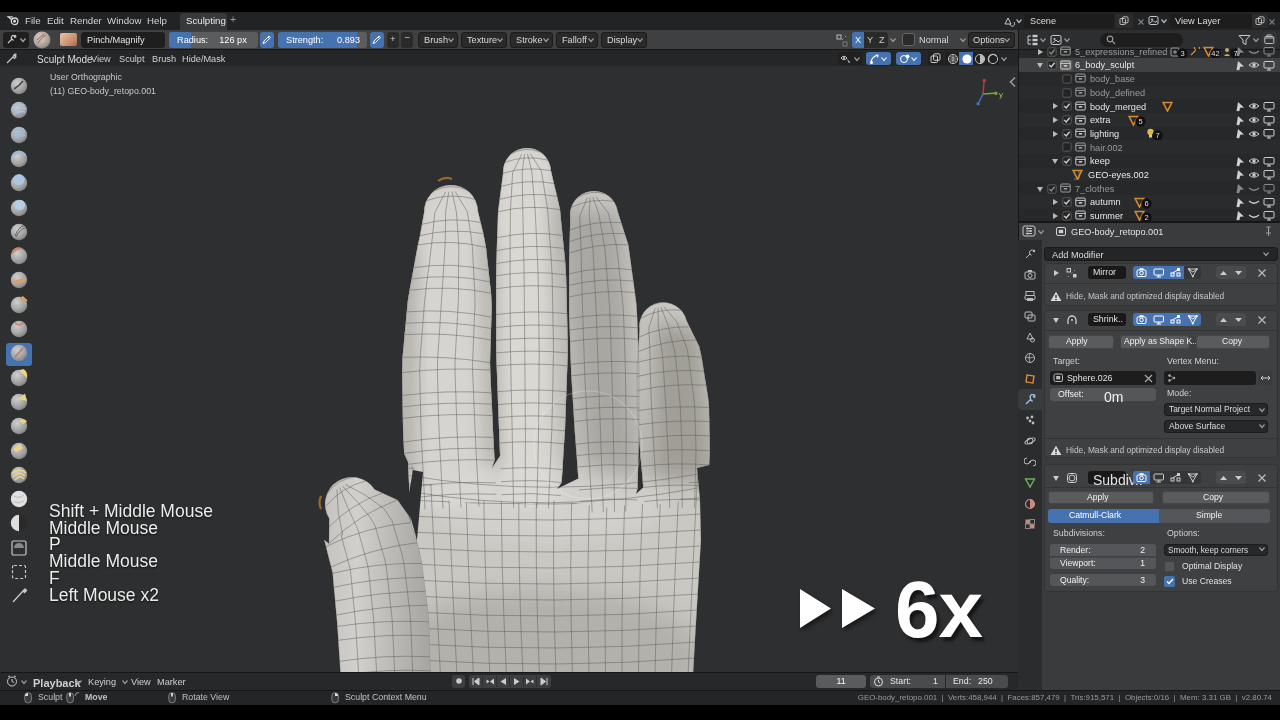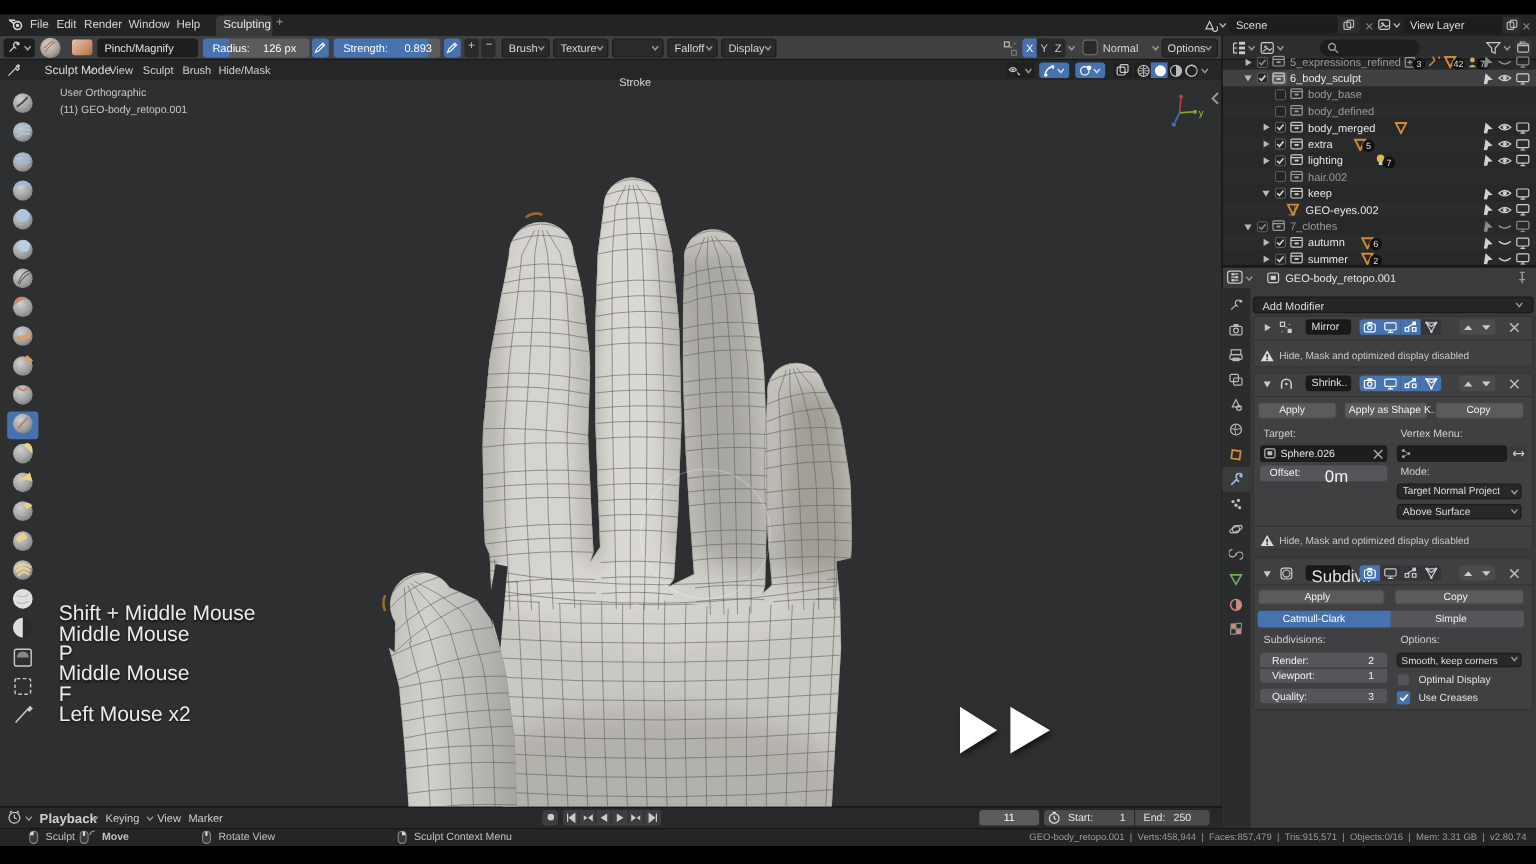--- a/index.html
+++ b/index.html
@@ -115,21 +115,21 @@
     <div style="position:absolute;left:424px;top:35px;font-size:9.2px;color:#d8d8d8;white-space:nowrap;line-height:1.1;">Brush</div>
     <svg style="position:absolute;left:447px;top:36px;" width="8" height="8" viewBox="0 0 8 8">
       <path d="M1.5,2.5 L4,5.5 L6.5,2.5" fill="none" stroke="#999" stroke-width="1.2"></path>
     </svg>
     <div style="position:absolute;left:461px;top:32px;width:46px;height:16px;background:#2a2a2b;border-radius:3px;border:1px solid #1c1c1c;"></div>
     <div style="position:absolute;left:467px;top:35px;font-size:9.2px;color:#d8d8d8;white-space:nowrap;line-height:1.1;">Texture</div>
     <svg style="position:absolute;left:496px;top:36px;" width="8" height="8" viewBox="0 0 8 8">
       <path d="M1.5,2.5 L4,5.5 L6.5,2.5" fill="none" stroke="#999" stroke-width="1.2"></path>
     </svg>
     <div style="position:absolute;left:510px;top:32px;width:43px;height:16px;background:#2a2a2b;border-radius:3px;border:1px solid #1c1c1c;"></div>
-    <div style="position:absolute;left:516px;top:35px;font-size:9.2px;color:#d8d8d8;white-space:nowrap;line-height:1.1;margin-top:29px;">Stroke</div>
+    <div style="position:absolute;left:516px;top:35px;font-size:9.2px;color:#d8d8d8;white-space:nowrap;line-height:1.1;">Stroke</div>
     <svg style="position:absolute;left:542px;top:36px;" width="8" height="8" viewBox="0 0 8 8">
       <path d="M1.5,2.5 L4,5.5 L6.5,2.5" fill="none" stroke="#999" stroke-width="1.2"></path>
     </svg>
     <div style="position:absolute;left:556px;top:32px;width:42px;height:16px;background:#2a2a2b;border-radius:3px;border:1px solid #1c1c1c;"></div>
     <div style="position:absolute;left:562px;top:35px;font-size:9.2px;color:#d8d8d8;white-space:nowrap;line-height:1.1;">Falloff</div>
     <svg style="position:absolute;left:587px;top:36px;" width="8" height="8" viewBox="0 0 8 8">
       <path d="M1.5,2.5 L4,5.5 L6.5,2.5" fill="none" stroke="#999" stroke-width="1.2"></path>
     </svg>
     <div style="position:absolute;left:601px;top:32px;width:46px;height:16px;background:#2a2a2b;border-radius:3px;border:1px solid #1c1c1c;"></div>
     <div style="position:absolute;left:607px;top:35px;font-size:9.2px;color:#d8d8d8;white-space:nowrap;line-height:1.1;">Display</div>
@@ -483,20 +483,21 @@
     <svg style="position:absolute;left:1008px;top:76px;" width="10" height="12" viewBox="0 0 10 12">
       <path d="M7,1.5 L2.5,6 L7,10.5" fill="none" stroke="#9a9a9a" stroke-width="1.6"></path>
     </svg>
     <div style="position:absolute;left:49px;top:503px;font-size:17.5px;color:#ececec;white-space:nowrap;line-height:1.1;line-height:16.7px;text-shadow:0 1px 2px rgba(0,0,0,0.7);">Shift + Middle Mouse<br>Middle Mouse<br>P<br>Middle Mouse<br>F<br>Left Mouse x2</div>
     <svg style="position:absolute;left:796px;top:583px;" width="92" height="50" viewBox="0 0 92 50">
       <g fill="#fff">
 <path d="M4,6 L4,45 L35,25.5 Z" style="filter:drop-shadow(2px 3px 2px rgba(0,0,0,0.5))"></path>
 <path d="M46,6 L46,45 L79,25.5 Z" style="filter:drop-shadow(2px 3px 2px rgba(0,0,0,0.5))"></path>
       </g>
     </svg>
+    <div style="position:absolute;left:895px;top:566px;font-size:80px;color:#fff;white-space:nowrap;line-height:1.1;font-weight:bold;text-shadow:3px 4px 3px rgba(0,0,0,0.55);letter-spacing:-1px;">6x</div>
     <div style="position:absolute;left:6px;top:343px;width:26px;height:23px;background:#4673b0;border-radius:3px;"></div>
     <svg style="position:absolute;left:10px;top:77.0px;" width="18" height="18" viewBox="0 0 18 18">
       <defs>
         <radialGradient id="g086.0" cx="0.38" cy="0.32" r="0.85">
           <stop offset="0" stop-color="#cfcfcf"></stop>
           <stop offset="0.55" stop-color="#a3a3a3"></stop>
           <stop offset="1" stop-color="#6f6f6f"></stop>
         </radialGradient>
       </defs>
       <circle cx="9" cy="9" r="8.2" fill="url(#g086.0)"></circle>

